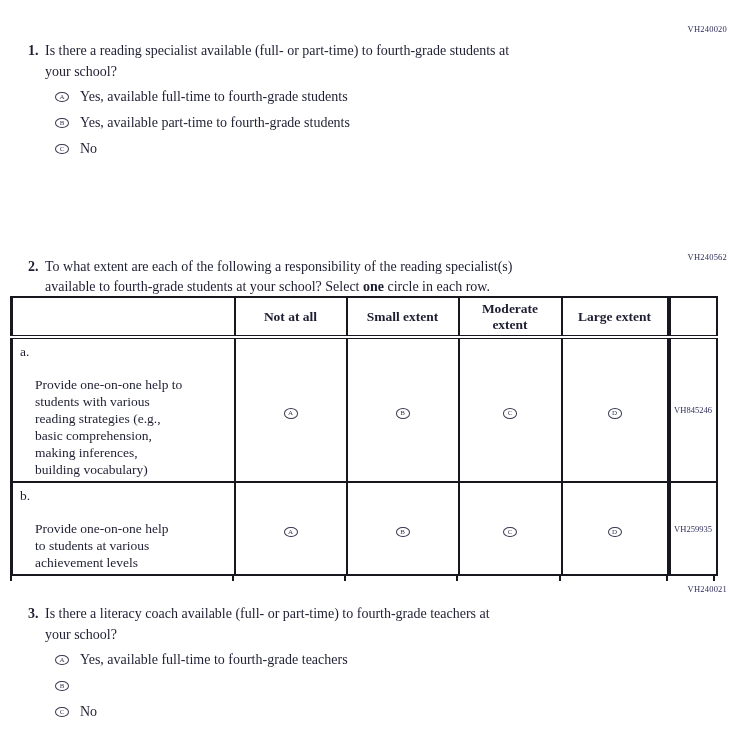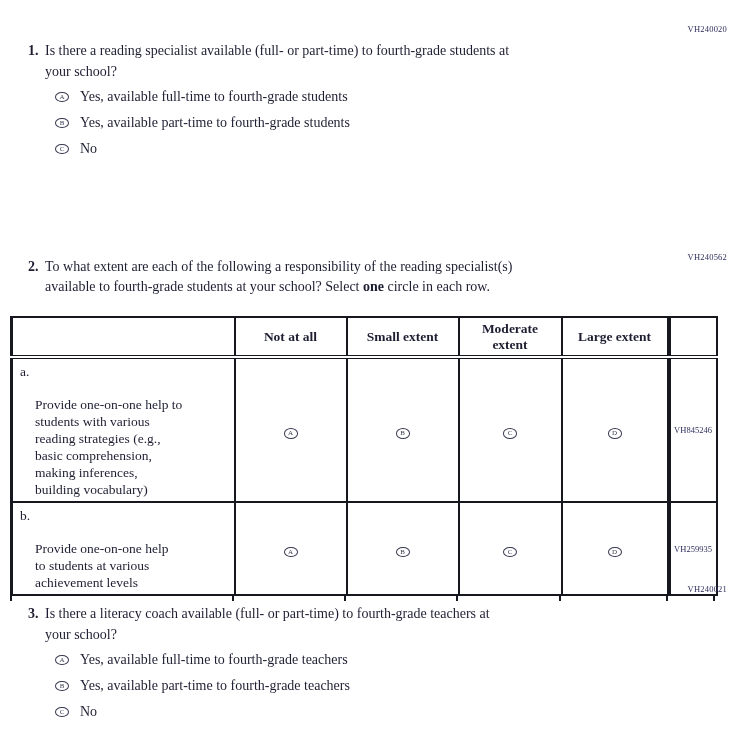--- a/index.html
+++ b/index.html
@@ -59,21 +59,21 @@
     border:1.2px solid #3a3a52;
     border-radius:50%;
     font-size:7px;
     line-height:1;
     color:#3a3a52;
     font-family:"Liberation Serif","DejaVu Serif",serif;
     flex:0 0 14px;
     background:#fff;
   }
 
-  .table-wrap { position:absolute; left:10px; top:316px; }
+  .table-wrap { position:absolute; left:10px; top:296px; }
   table.extent-table {
     border-collapse:collapse;
     table-layout:fixed;
     width:705px;
   }
   .extent-table th, .extent-table td {
     border:2px solid #17171f;
   }
   .extent-table { border-left:3px solid #17171f; }
   .extent-table th {
@@ -225,21 +225,20 @@
       <span>your school?</span>
     </div>
   </div>
   <div class="options opts-3">
     <div class="option">
       <span class="bubble">A</span>
       <span class="olabel">Yes, available full-time to fourth-grade teachers</span>
     </div>
     <div class="option">
       <span class="bubble">B</span>
-      <span class="olabel">Yes, available part-time to fourth-grade teachers</span>
     </div>
     <div class="option">
       <span class="bubble">C</span>
       <span class="olabel">No</span>
     </div>
   </div>
 
 </div>
 
 </body></html>

